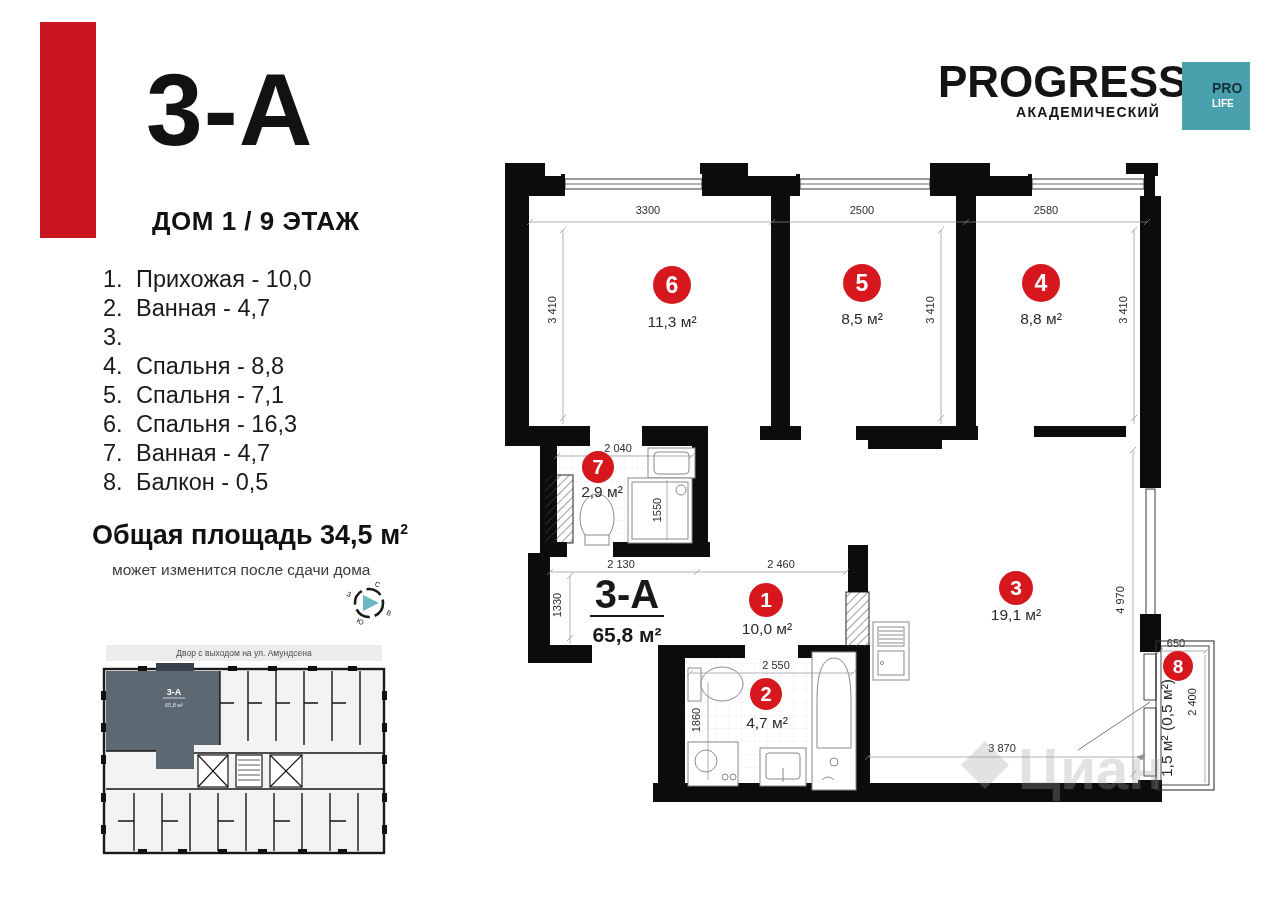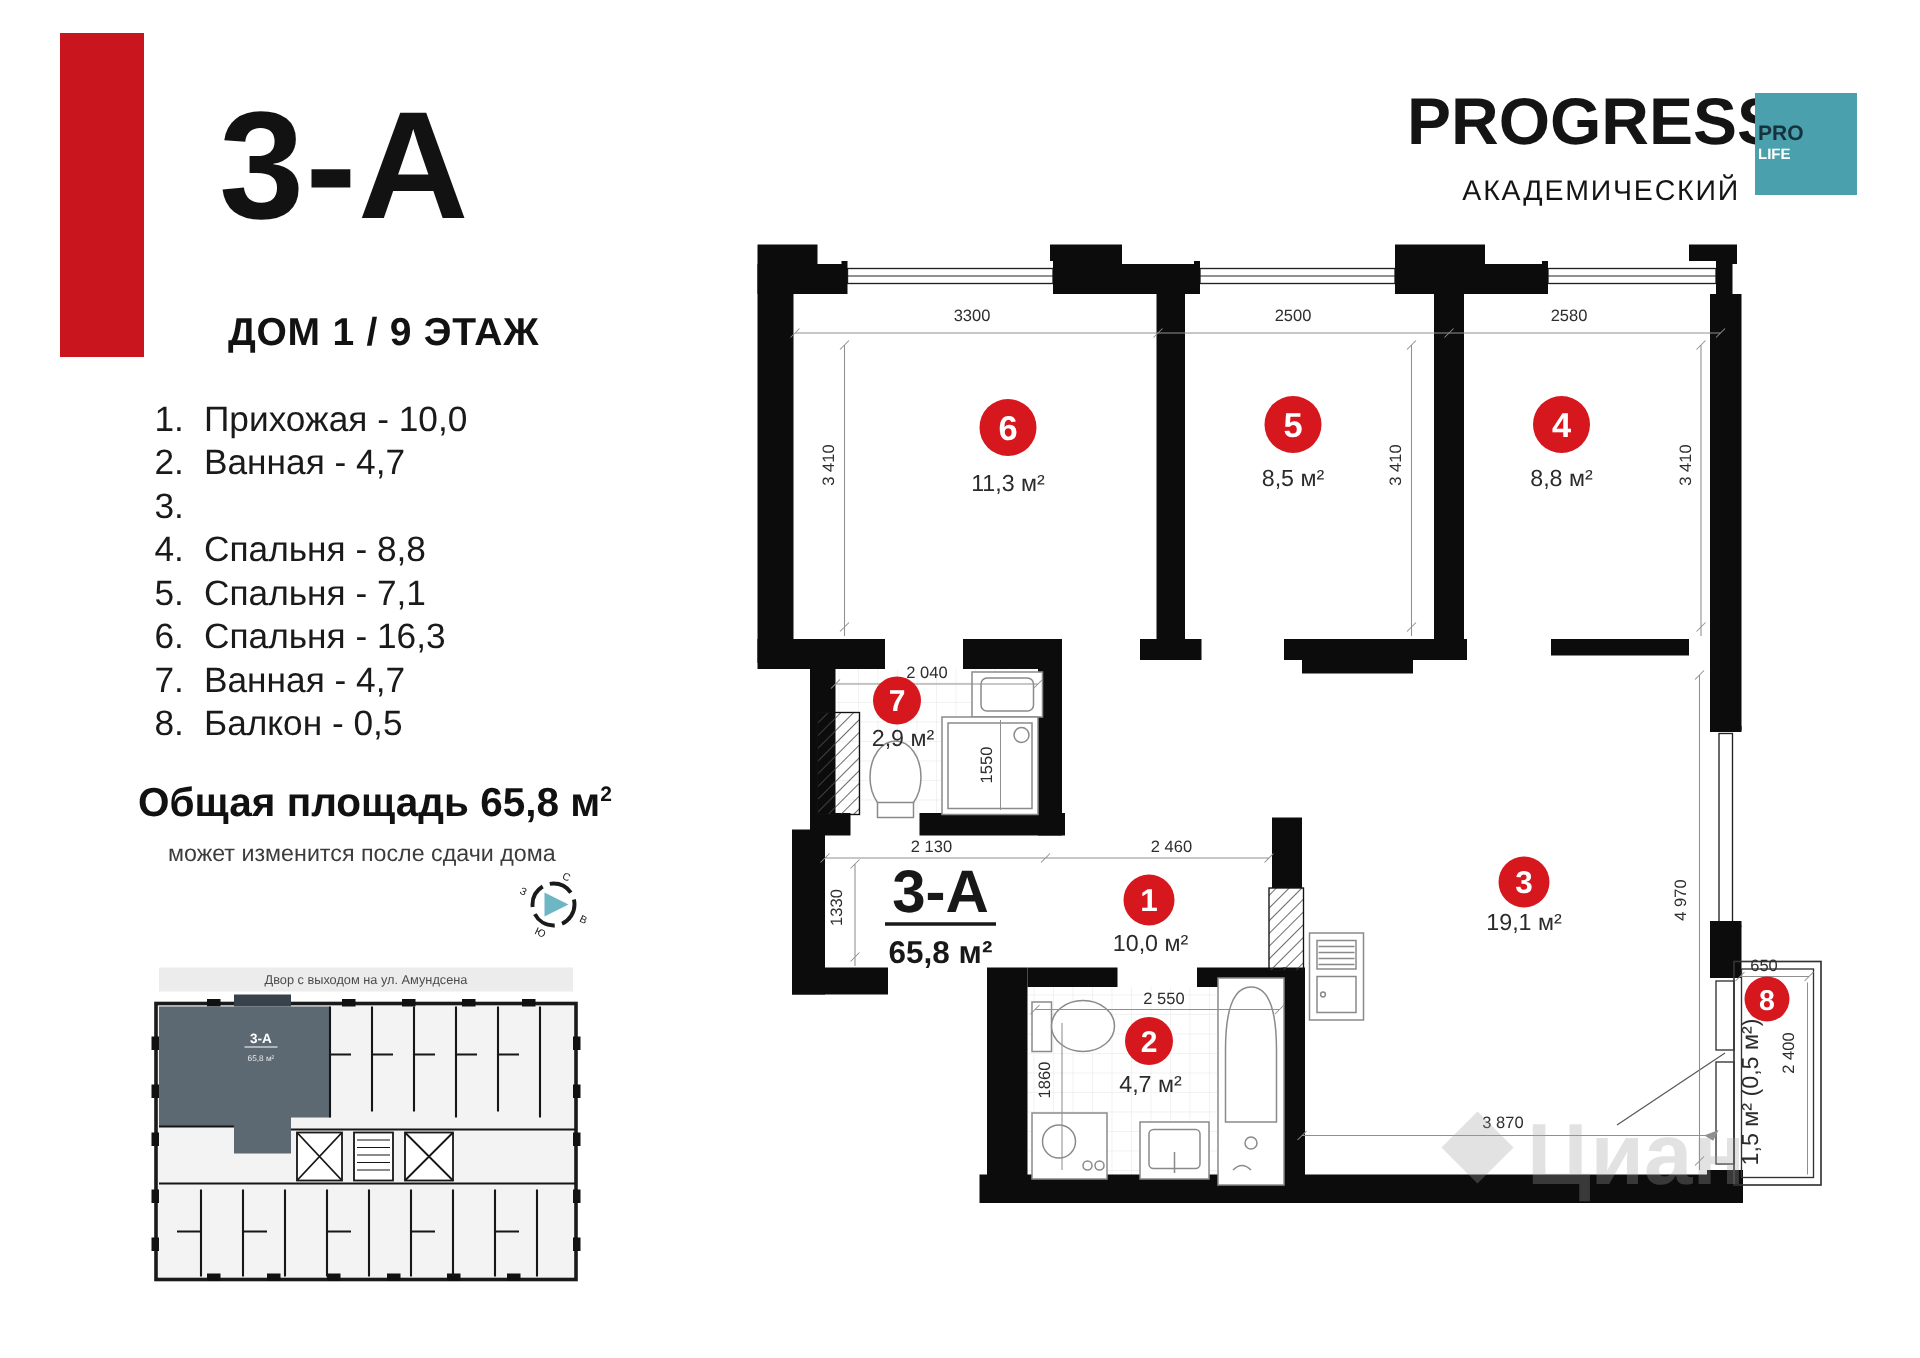--- a/index.html
+++ b/index.html
@@ -12,22 +12,22 @@
   .building-floor{position:absolute;left:152px;top:206px;font-size:26px;font-weight:700;color:#121212;letter-spacing:.5px;}
   .room-list{position:absolute;left:103px;top:267px;list-style:none;margin:0;padding:0;font-size:23.5px;color:#1a1a1a;}
   .room-list li{display:flex;margin-bottom:5px;line-height:24px;}
   .room-num{width:33px;flex:0 0 33px;}
   .total-area{position:absolute;left:62px;top:520px;width:376px;text-align:center;font-size:27px;font-weight:700;color:#111;}
   .total-area sup{font-size:14px;}
   .note{position:absolute;left:112px;top:559px;font-size:15.5px;line-height:21px;color:#3c3c3c;}
   .brand{position:absolute;left:938px;top:62px;display:flex;align-items:flex-start;}
   .brand-text{text-align:right;width:222px;}
   .brand-name{font-size:44px;font-weight:700;color:#141414;line-height:40px;letter-spacing:0px;}
-  .brand-sub{font-size:19px;font-weight:400;color:#141414;letter-spacing:1.2px;margin-top:15px;}
-  .brand-badge{width:68px;height:68px;margin-left:10px;background:#4aa0ad;display:flex;flex-direction:column;justify-content:center;padding-left:2px;box-sizing:border-box;}
+  .brand-sub{font-size:14px;font-weight:700;color:#141414;letter-spacing:1.2px;margin-top:2px;}
+  .brand-badge{width:68px;height:68px;margin-left:22px;background:#4aa0ad;display:flex;flex-direction:column;justify-content:center;padding-left:30px;box-sizing:border-box;}
   .badge-top{font-size:14px;font-weight:700;color:#16323c;line-height:16px;}
   .badge-bottom{font-size:10px;font-weight:700;color:#ffffff;line-height:16px;}
   .plan-svg{position:absolute;left:500px;top:160px;width:720px;height:650px;}
   .plan-svg text{font-family:"Liberation Sans",sans-serif;}
   .minimap-svg{position:absolute;left:98px;top:643px;width:292px;height:220px;}
   .minimap-svg text{font-family:"Liberation Sans",sans-serif;}
   .compass-svg{position:absolute;left:344px;top:578px;width:50px;height:50px;}
   .dim{fill:#2e2e2e;font-size:11px;}
   .dimline{stroke:#8f8f8f;stroke-width:0.7;fill:none;}
   .wall{fill:#0c0c0c;}
@@ -72,21 +72,21 @@
   <li>
       <span class="room-num">7.</span>
       <span>Ванная - 4,7</span>
     </li>
   <li>
       <span class="room-num">8.</span>
       <span>Балкон - 0,5</span>
     </li>
 </ul>
 
-<div class="total-area"><span>Общая площадь 65,8 м</span><sup>2</sup></div>
+<div class="total-area"><span>Общая площадь 34,5 м</span><sup>2</sup></div>
 
 <div class="note">
   <div>может изменится после сдачи дома</div>
 </div>
 
 <svg class="compass-svg" viewBox="0 0 50 50">
   <circle cx="25" cy="25" r="14" fill="#ffffff" stroke="#1a1a1a" stroke-width="2.6" stroke-dasharray="16 5 16 5"></circle>
   <polygon points="19,17 35,25 19,33" fill="#6db7c4"></polygon>
   <text x="25" y="7" font-size="7" fill="#222" text-anchor="middle" transform="rotate(25 25 25)">С</text>
   <text x="45" y="28" font-size="7" fill="#222" transform="rotate(25 25 25)">В</text>

